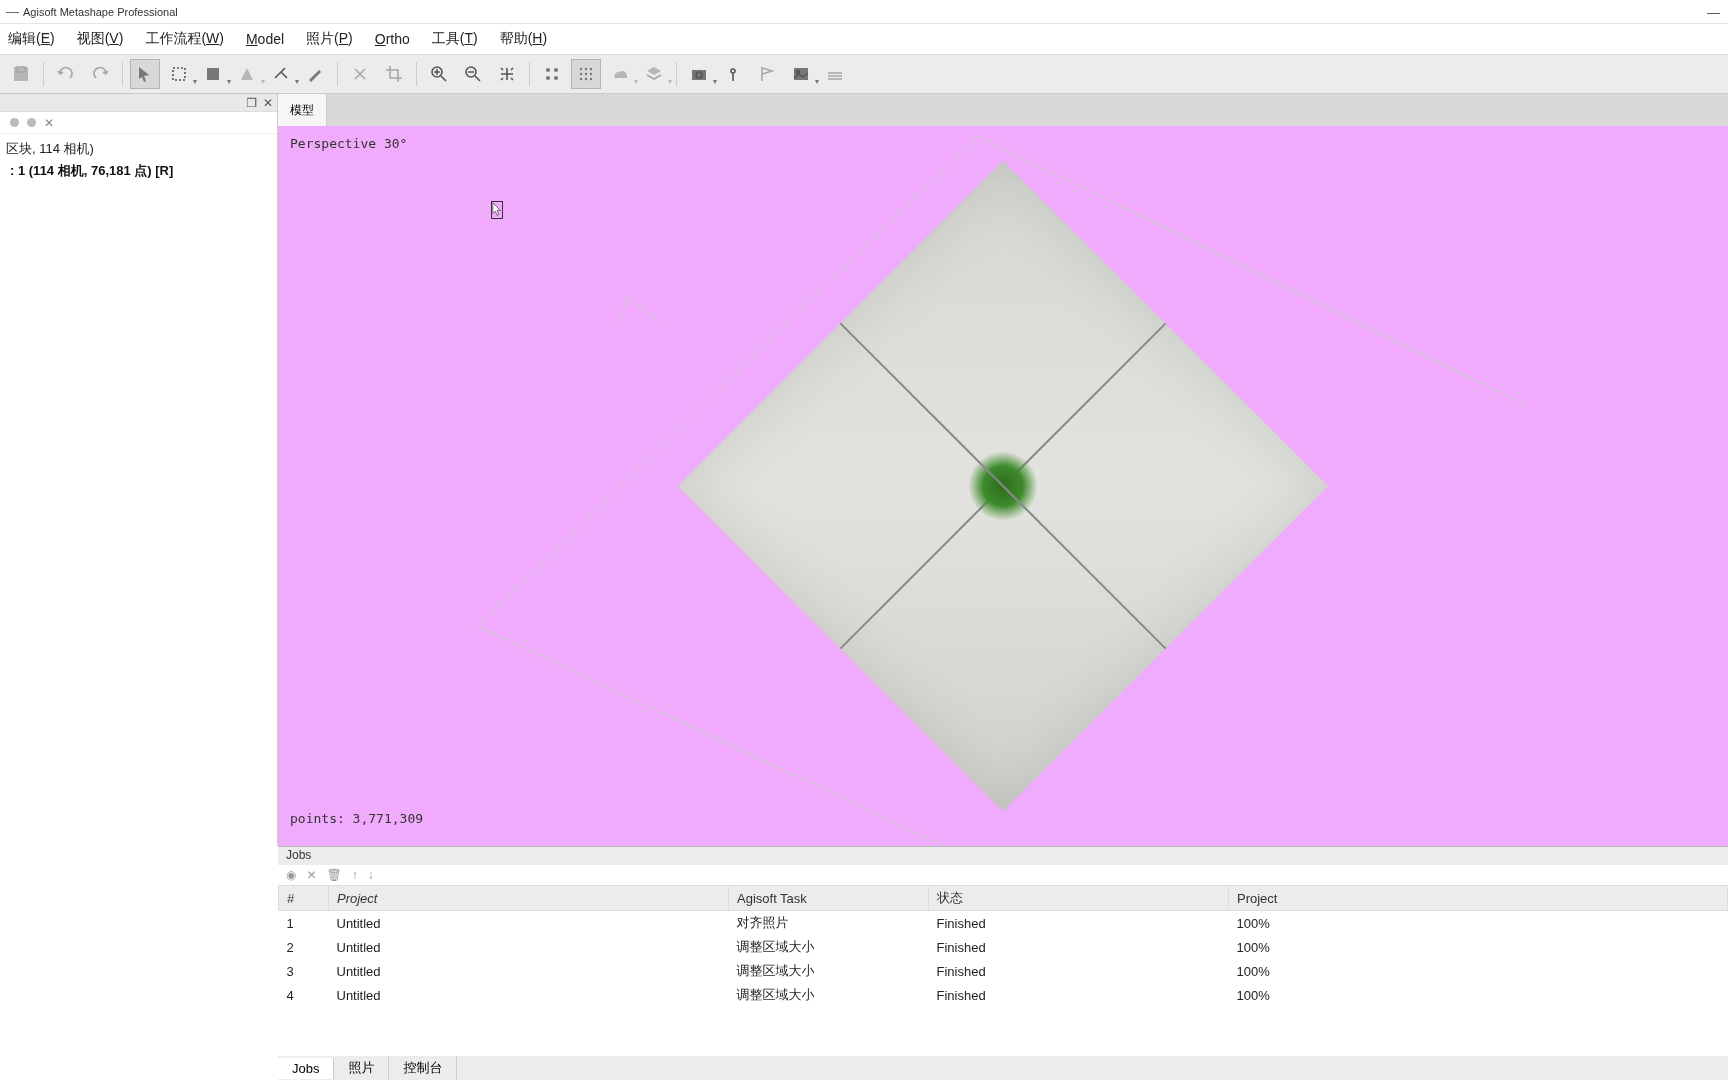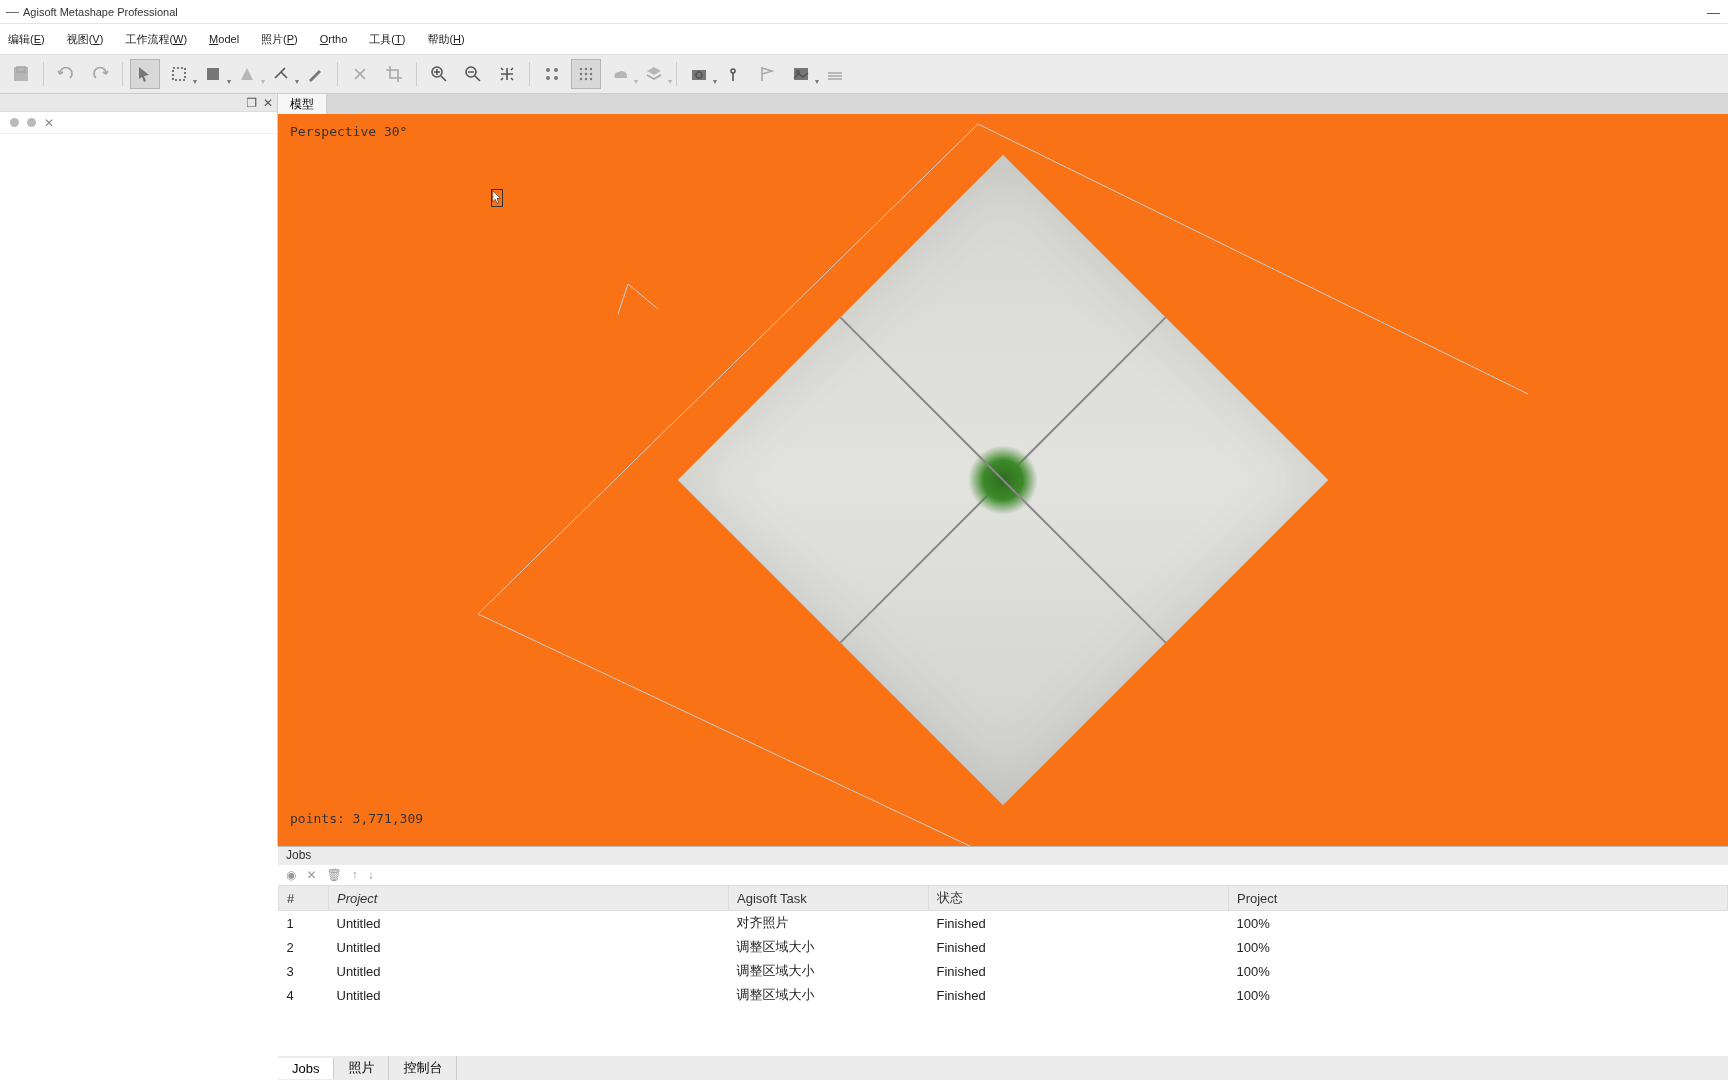--- a/index.html
+++ b/index.html
@@ -4,21 +4,21 @@
 <style>
 * { box-sizing: border-box; margin: 0; padding: 0; }
 body { font-family: "Microsoft YaHei", Arial, sans-serif; font-size: 13px; background: #fff; width: 1728px; height: 1080px; overflow: hidden; position: relative; }
 
 .titlebar { height: 24px; background: #fff; display: flex; align-items: center; padding: 0 6px; border-bottom: 1px solid #e5e5e5; position: relative; }
 .titlebar .dash { color: #555; margin-right: 4px; }
 .titlebar .title { color: #333; font-size: 11px; }
 .win-controls { position: absolute; right: 8px; top: 0; display: flex; gap: 24px; align-items: center; height: 24px; color: #444; }
 
 .menubar { height: 30px; display: flex; align-items: center; gap: 22px; padding: 0 8px; background: #fff; }
-.menubar .mitem { color: #222; font-size: 11px; cursor: default; }
+.menubar .mitem { color: #222; font-size: 14px; cursor: default; }
 .menubar .mitem u { text-decoration: underline; }
 
 .toolbar { height: 40px; background: #ececec; border-top: 1px solid #ddd; border-bottom: 1px solid #ccc; display: flex; align-items: center; gap: 4px; padding: 0 6px; }
 .tbtn { width: 30px; height: 30px; display: flex; align-items: center; justify-content: center; background: transparent; border: 1px solid transparent; cursor: pointer; position: relative; }
 .tbtn.pressed { background: #d8d8d8; border: 1px solid #b5b5b5; }
 .tbtn .caret { font-size: 8px; color: #777; position: absolute; right: -4px; bottom: 2px; }
 .tsep { width: 1px; height: 24px; background: #ccc; margin: 0 3px; }
 .dimmed { opacity: 0.45; }
 
 .main { display: flex; height: calc(1080px - 24px - 30px - 40px - 210px - 24px); }
@@ -27,23 +27,23 @@
 .sidebar-header { height: 18px; background: #e8e8e8; display: flex; align-items: center; justify-content: flex-end; gap: 6px; padding: 0 4px; border-bottom: 1px solid #ddd; }
 .sidebar-header span { font-size: 12px; color: #555; cursor: pointer; }
 .sidebar-mini { height: 22px; display: flex; align-items: center; gap: 8px; padding: 0 10px; border-bottom: 1px solid #eee; }
 .sidebar-mini .dot { width: 9px; height: 9px; border-radius: 50%; background: #bbb; }
 .sidebar-mini .x { color: #888; font-size: 12px; }
 .sidebar-tree { padding: 4px 6px; }
 .tree-line1 { font-size: 13px; color: #222; padding: 2px 0; }
 .tree-line2 { font-size: 13px; color: #111; font-weight: bold; padding: 2px 0 2px 4px; }
 
 .viewport { flex: 1; background: #fff; display: flex; flex-direction: column; position: relative; }
-.viewport-tabs { height: 20px; background: #d8d8d8; display: flex; align-items: stretch; }
+.viewport-tabs { height: 32px; background: #d8d8d8; display: flex; align-items: stretch; }
 .viewport-tab { background: #f6f6f6; border-right: 1px solid #ccc; padding: 0 12px; display: flex; align-items: center; font-size: 12px; }
-.view3d { flex: 1; position: relative; background: #f97316; overflow: hidden; }
+.view3d { flex: 1; position: relative; background: #f0abfc; overflow: hidden; }
 .overlay-text { position: absolute; font-family: "Consolas", monospace; font-size: 13px; color: #333; }
 .pointcloud-placeholder { position: absolute; left: 50%; top: 50%; transform: translate(-50%, -50%) rotate(45deg); width: 460px; height: 460px; background: linear-gradient(135deg, #d6d6d2 0%, #e2e2de 50%, #d0d0cc 100%); box-shadow: inset 0 0 60px rgba(90,90,80,0.15); }
 .pointcloud-placeholder::before, .pointcloud-placeholder::after { content:""; position:absolute; background:#888; }
 .pointcloud-placeholder::before { left:50%; top:0; width:2px; height:100%; transform: translateX(-50%); }
 .pointcloud-placeholder::after { top:50%; left:0; height:2px; width:100%; transform: translateY(-50%); }
 .plant { position:absolute; left:50%; top:50%; width:70px; height:70px; transform: translate(-50%,-50%) rotate(-45deg); background: radial-gradient(circle, #2e6b1e 0%, #3d8a2a 40%, transparent 70%); border-radius: 50%; }
 .wire-grid line { stroke: #ccc; stroke-width: 1; }
 
 .jobs-panel { height: 210px; border-top: 1px solid #bbb; background: #fff; margin-left: 278px; display: flex; flex-direction: column; }
 .jobs-title { height: 18px; background: #ececec; font-size: 12px; padding: 1px 8px; color: #333; }
@@ -244,20 +244,24 @@
   <div class="sidebar">
     <div class="sidebar-header">
       <span>❐</span>
       <span>✕</span>
     </div>
     <div class="sidebar-mini">
       <span class="dot"></span>
       <span class="dot"></span>
       <span class="x">✕</span>
     </div>
+    <div class="sidebar-tree">
+      <div class="tree-line1">区块, 114 相机)</div>
+      <div class="tree-line2">: <span>1 (114 相机, 76,181 点) [R]</span></div>
+    </div>
   </div>
 
   <div class="viewport">
     <div class="viewport-tabs">
       <div class="viewport-tab">模型</div>
     </div>
     <div class="view3d">
       <svg class="wire-grid" width="100%" height="100%" style="position:absolute;left:0;top:0">
         <line x1="200" y1="500" x2="700" y2="10"></line>
         <line x1="700" y1="10" x2="1250" y2="280"></line>

